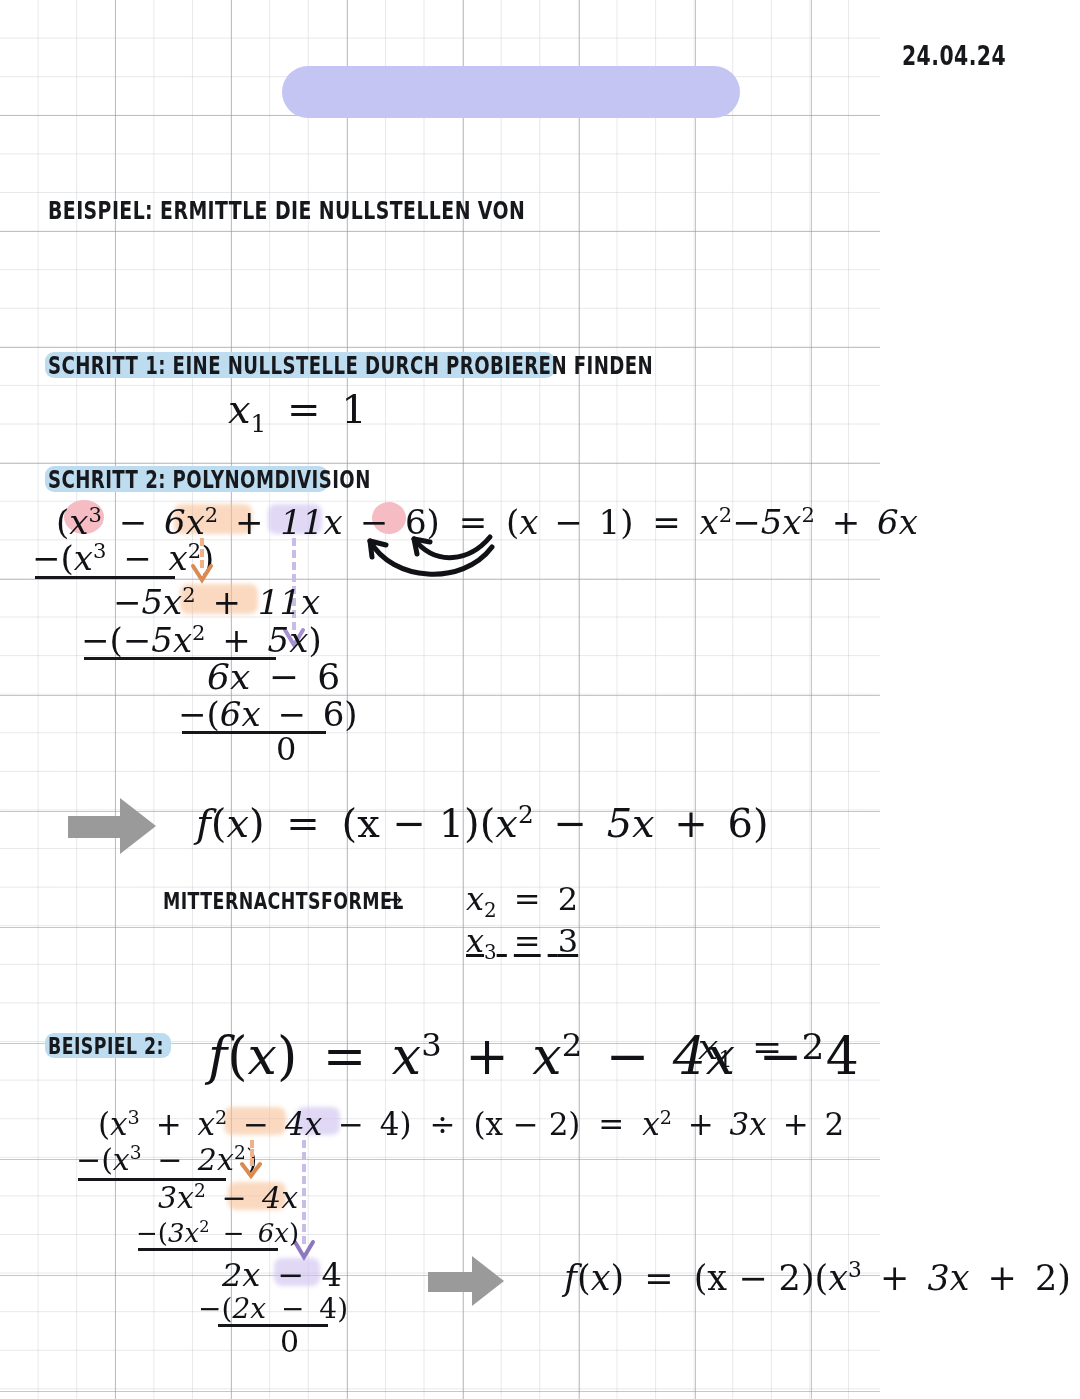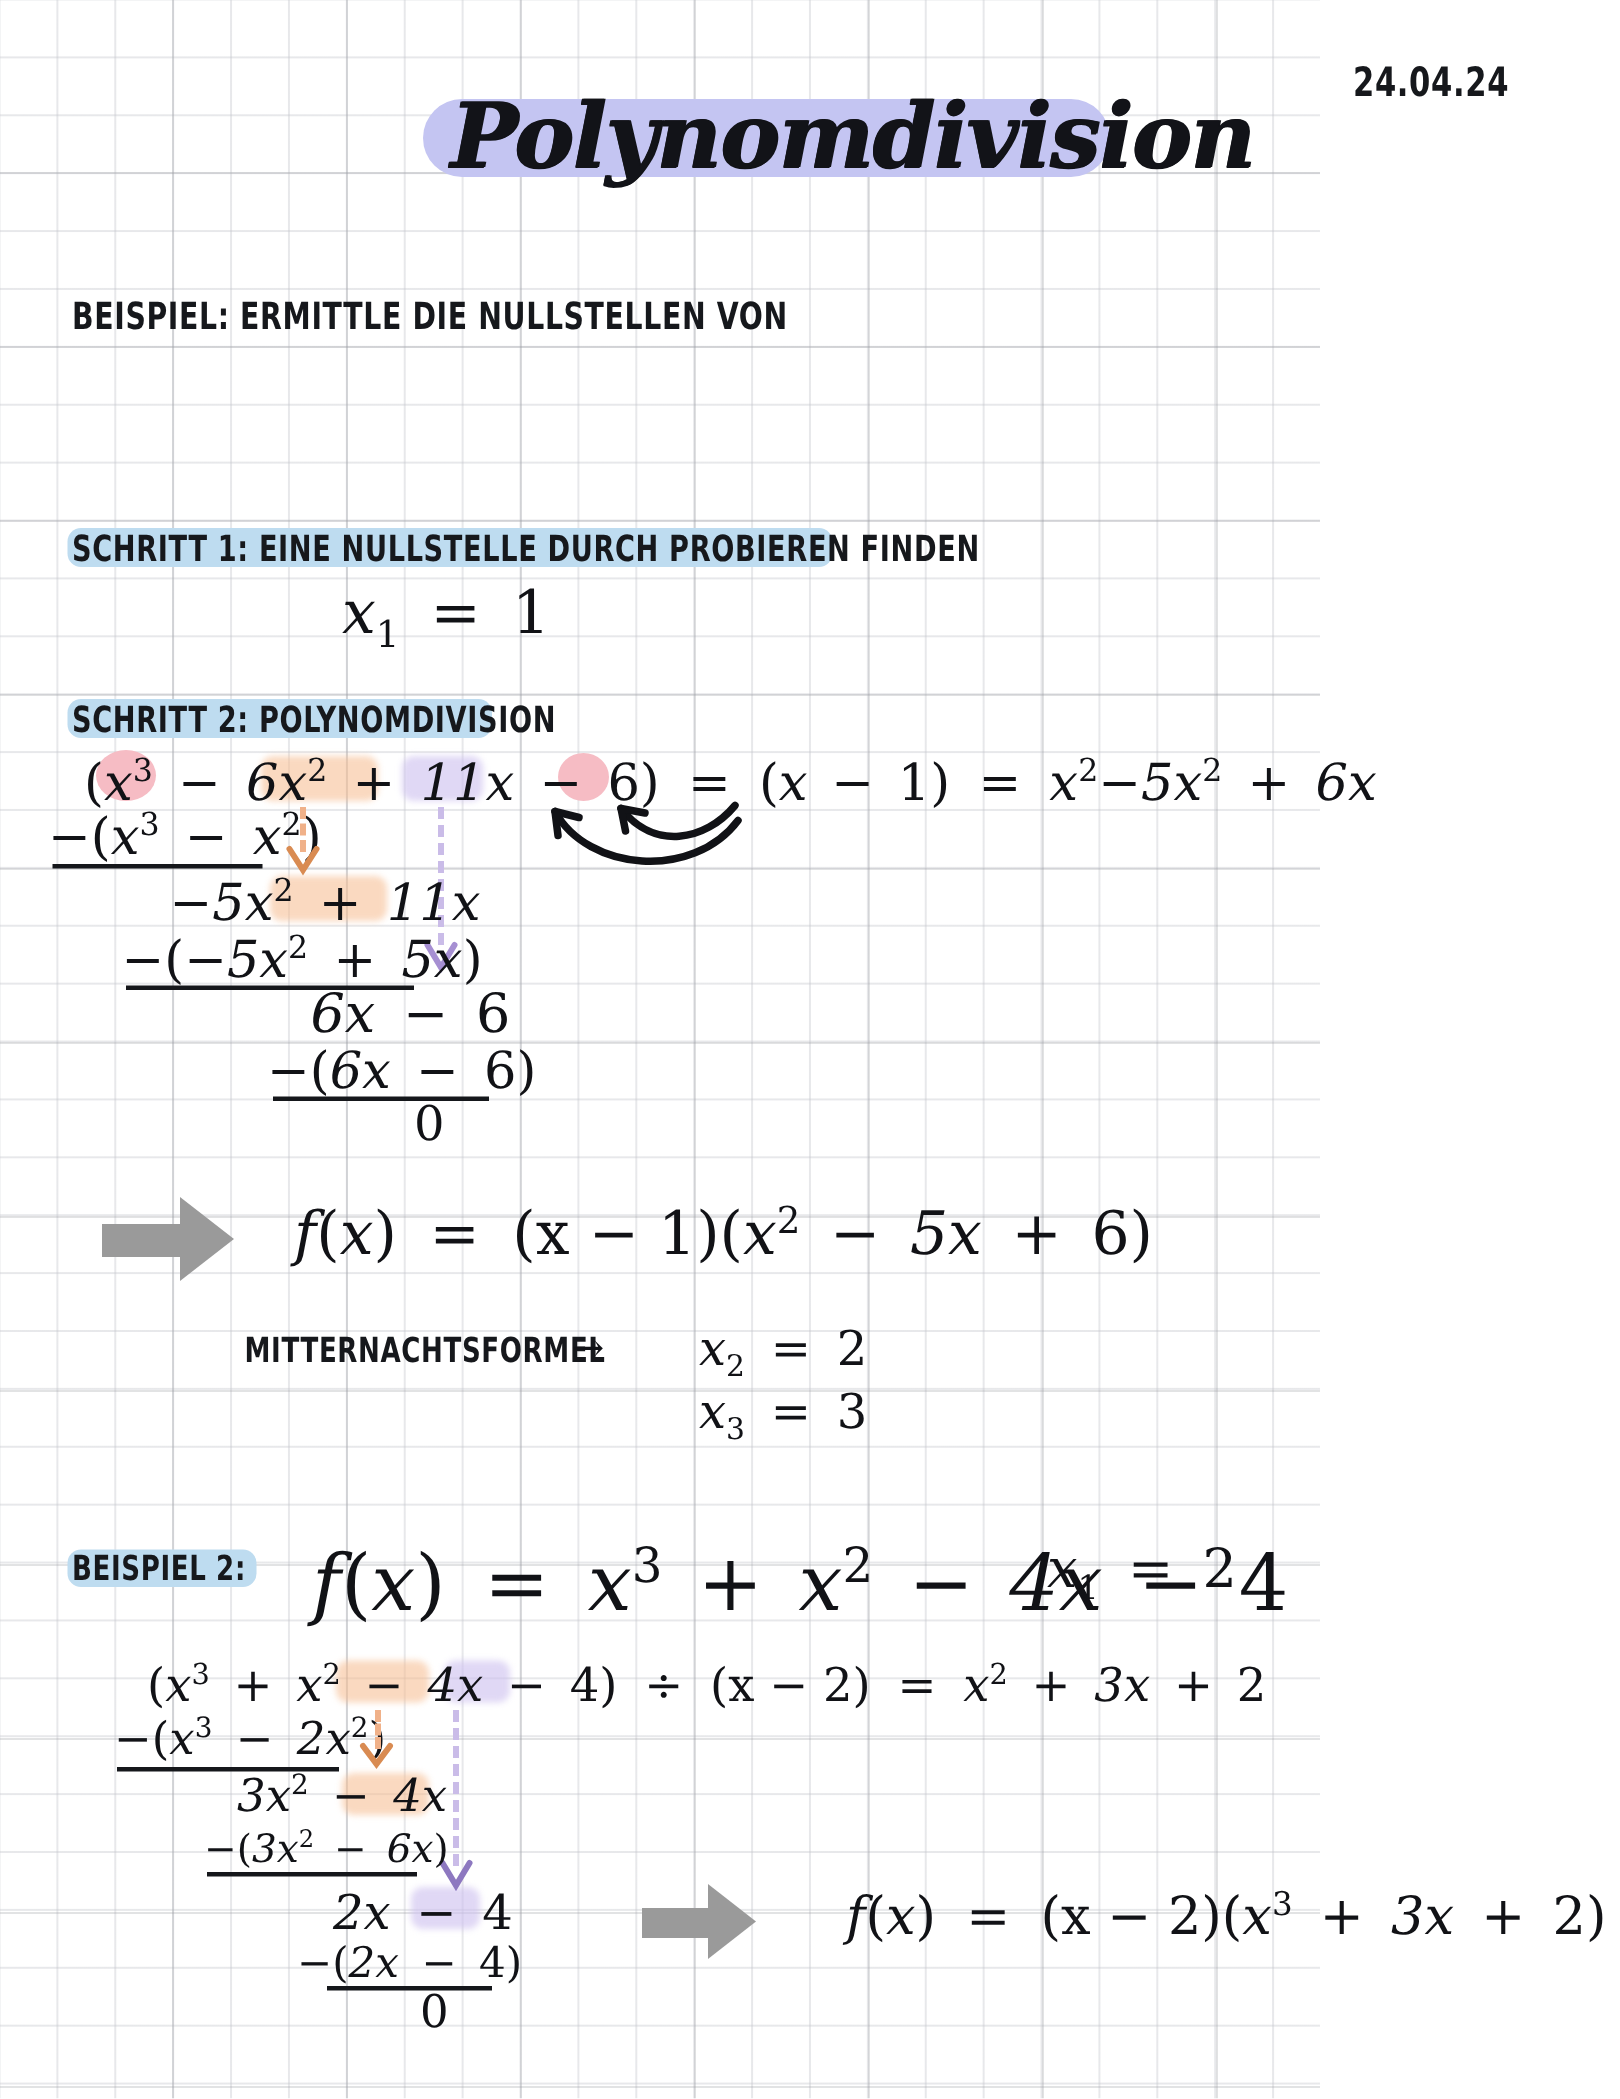--- a/index.html
+++ b/index.html
@@ -97,21 +97,20 @@
   }
 </style>
 </head>
 <body>
 
 <div id="page">
 
   <div class="abs hand" id="date">24.04.24</div>
 
   <div class="abs" id="title-highlight"></div>
-  <div class="abs" id="title-text">Polynomdivision</div>
 
   <div class="abs hand" style="left:48px;top:196px;font-size:25px;">BEISPIEL: ERMITTLE DIE NULLSTELLEN VON</div>
 
 
   <div class="abs hl-blue" style="left:45px;top:352px;width:510px;height:26px;"></div>
   <div class="abs hand" style="left:48px;top:352px;font-size:24px;">SCHRITT 1: EINE NULLSTELLE DURCH PROBIEREN FINDEN</div>
 
   <div class="abs math" style="left:228px;top:386px;font-size:40px;">
     <i>x</i><sub>1</sub>
     <span style="margin:0 8px">=</span>
@@ -213,21 +212,21 @@
   </div>
 
   <div class="abs hand" style="left:163px;top:888px;font-size:23px;">MITTERNACHTSFORMEL</div>
   <div class="abs math" style="left:381px;top:884px;font-size:26px;">→</div>
 
   <div class="abs math" style="left:466px;top:880px;font-size:32px;">
     <i>x</i><sub>2</sub>
     <span style="margin:0 7px">=</span>
     <span>2</span>
   </div>
-  <div class="abs math" style="left:466px;top:922px;font-size:32px;">
+  <div class="abs math" style="left:466px;top:922px;font-size:32px;text-decoration:underline;">
     <i>x</i><sub>3</sub>
     <span style="margin:0 7px">=</span>
     <span>3</span>
   </div>
 
   <div class="abs hl-blue" style="left:45px;top:1033px;width:126px;height:25px;"></div>
   <div class="abs hand" style="left:48px;top:1033px;font-size:23px;">BEISPIEL 2:</div>
 
   <div class="abs math" style="left:208px;top:1026px;font-size:52px;">
     <i>f</i><span>(</span><i>x</i><span>)</span>

